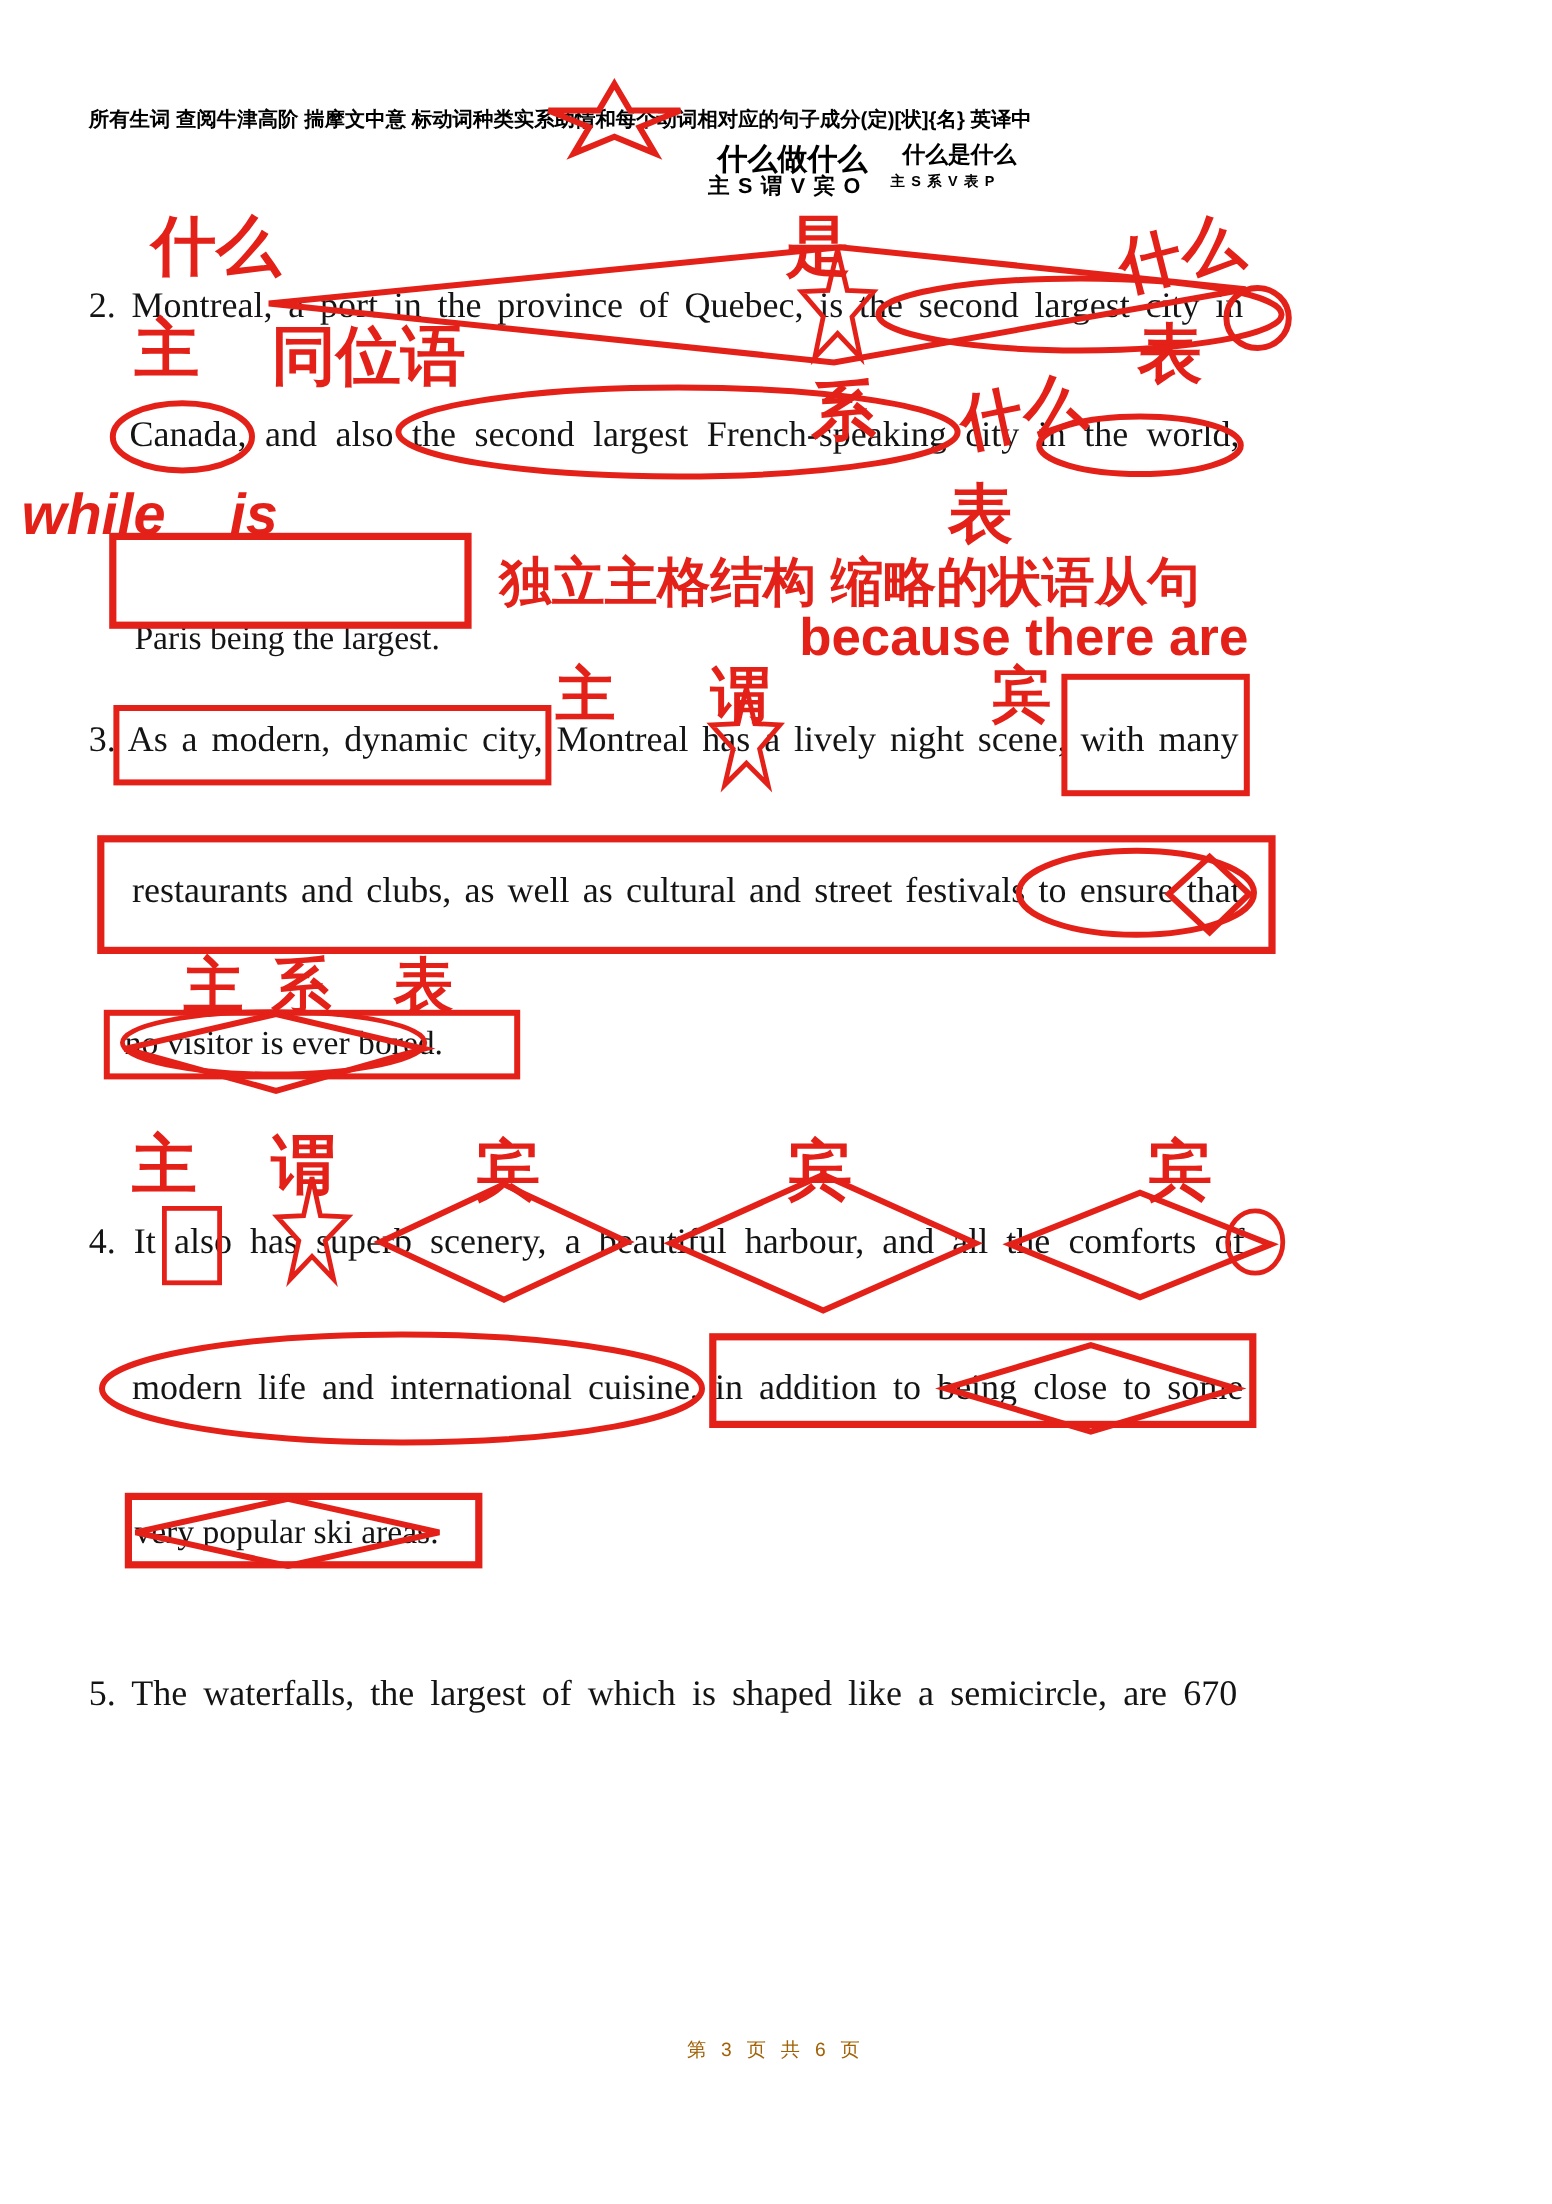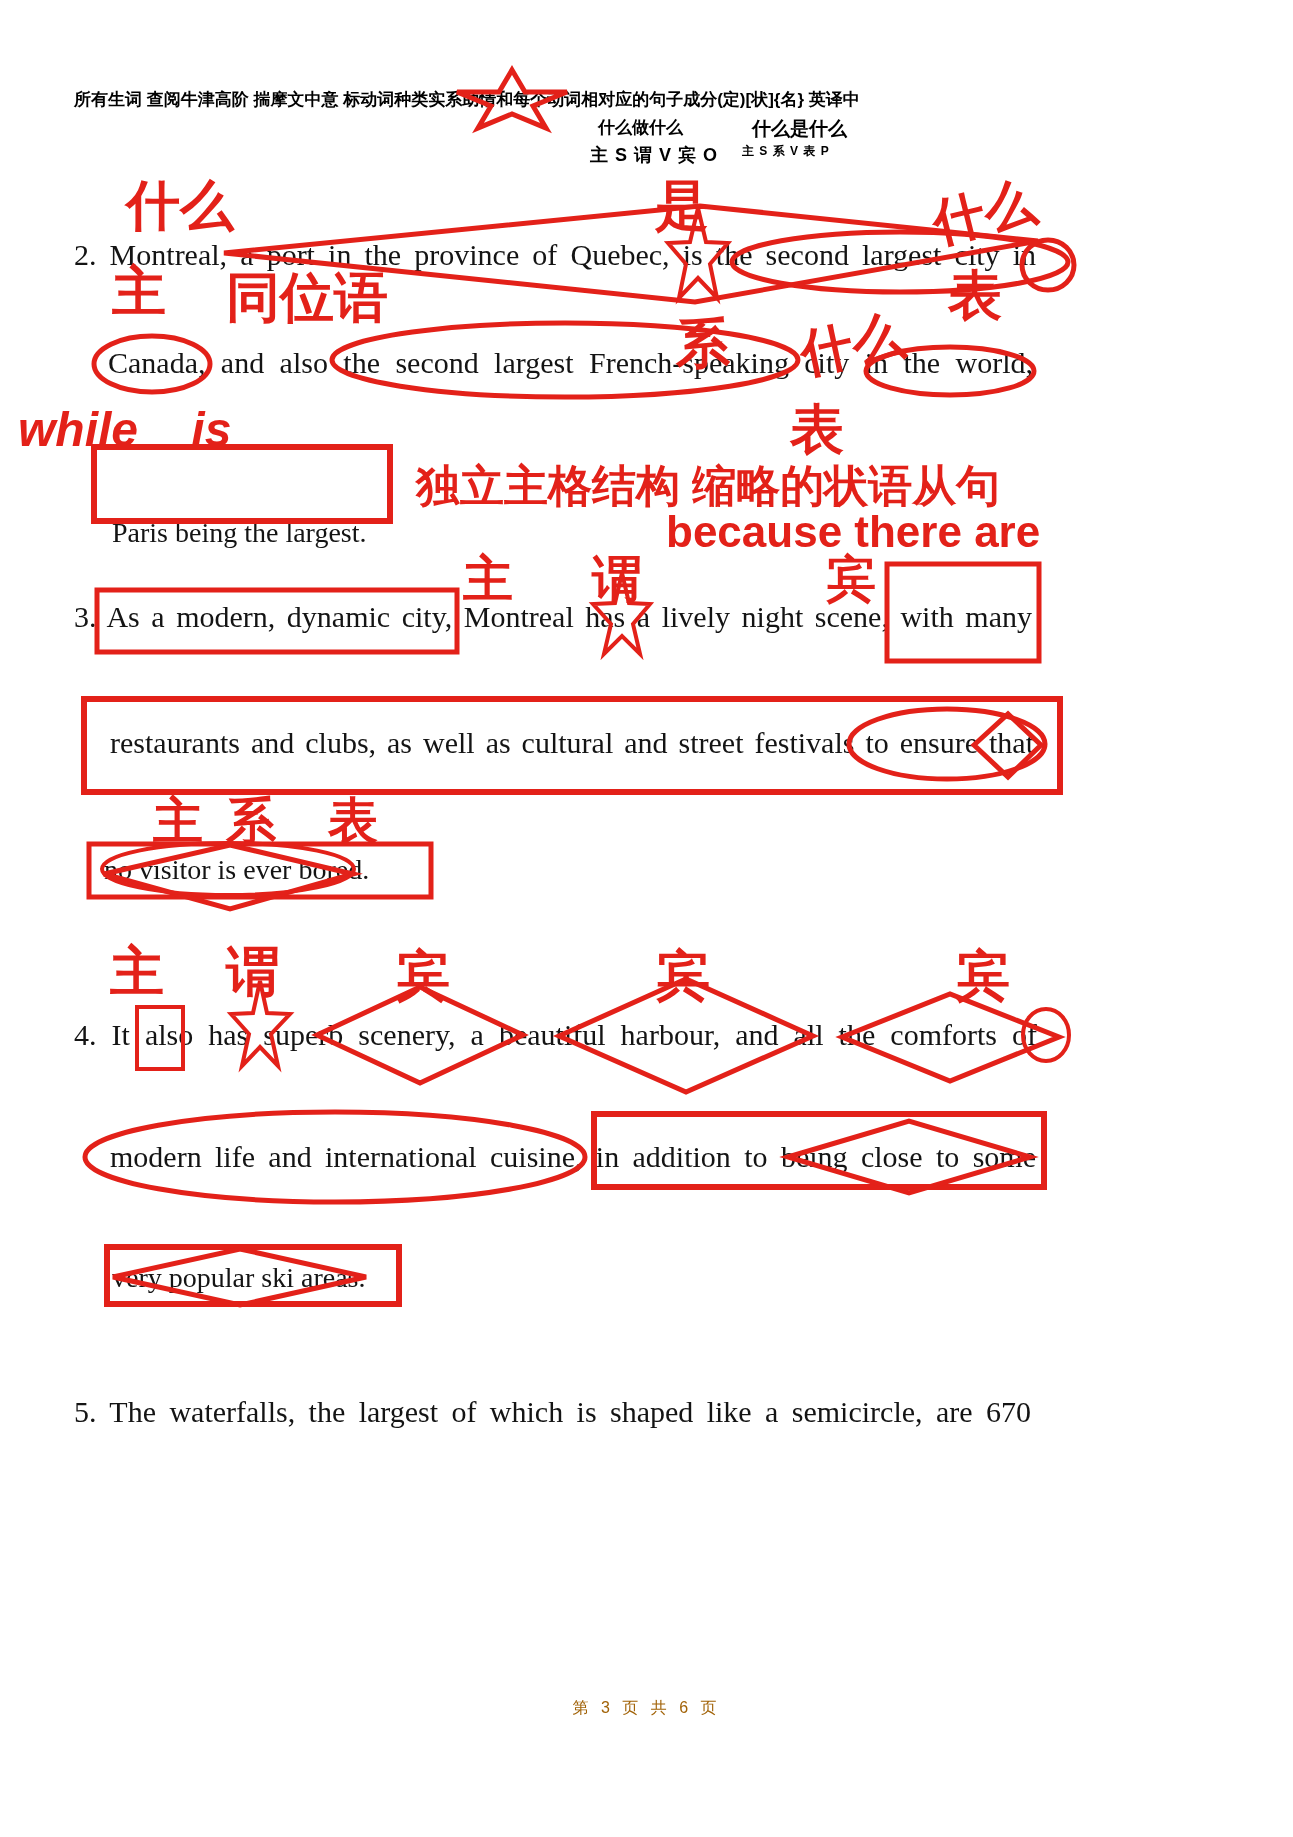--- a/index.html
+++ b/index.html
@@ -58,21 +58,21 @@
     pointer-events: none;
   }
   svg.overlay * { fill: none; stroke: var(--red); stroke-linejoin: miter; }
 </style>
 </head>
 <body>
 
 <div class="page">
 
   <div class="hdr" style="left:74px; top:88px; font-size:17px;">所有生词 查阅牛津高阶 揣摩文中意 标动词种类实系助情和每个动词相对应的句子成分(定)[状]{名} 英译中</div>
-  <div class="hdr" style="left:598px; top:116px; font-size:17px;">什么做什么</div>
+  <div class="hdr" style="left:598px; top:116px; font-size:25px;">什么做什么</div>
   <div class="hdr" style="left:752px; top:116px; font-size:19px;">什么是什么</div>
   <div class="hdr" style="left:590px; top:143px; font-size:18px; letter-spacing:1px;text-align:center;">主 S 谓 V 宾 O</div>
   <div class="hdr" style="left:742px; top:143px; font-size:12px; letter-spacing:1px;">主 S 系 V 表 P</div>
 
   <div class="eng just" style="left:74px; top:238px; width:962px;">2. Montreal, a port in the province of Quebec, is the second largest city in</div>
   <div class="eng just" style="left:108px; top:346px; width:925px;">Canada, and also the second largest French-speaking city in the world,</div>
   <div class="eng" style="left:112px; top:470px; font-size:28px;margin-top:47px;">Paris being the largest.</div>
 
   <div class="eng just" style="left:74px; top:600px; width:958px;">3. As a modern, dynamic city, Montreal has a lively night scene, with many</div>
   <div class="eng just" style="left:110px; top:726px; width:924px;">restaurants and clubs, as well as cultural and street festivals to ensure that</div>

